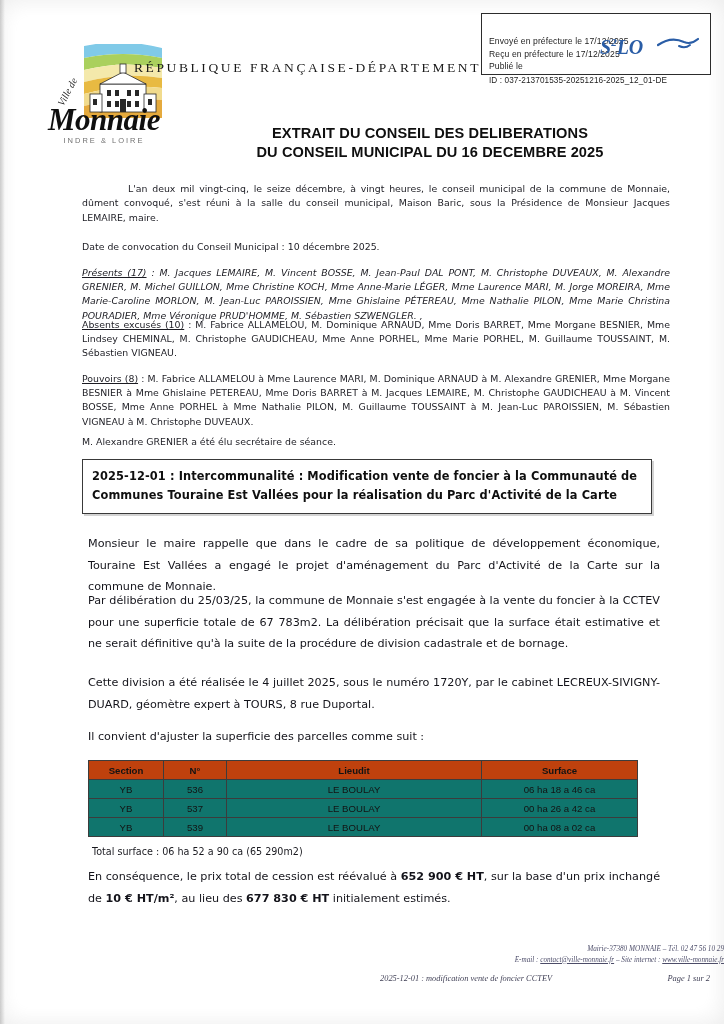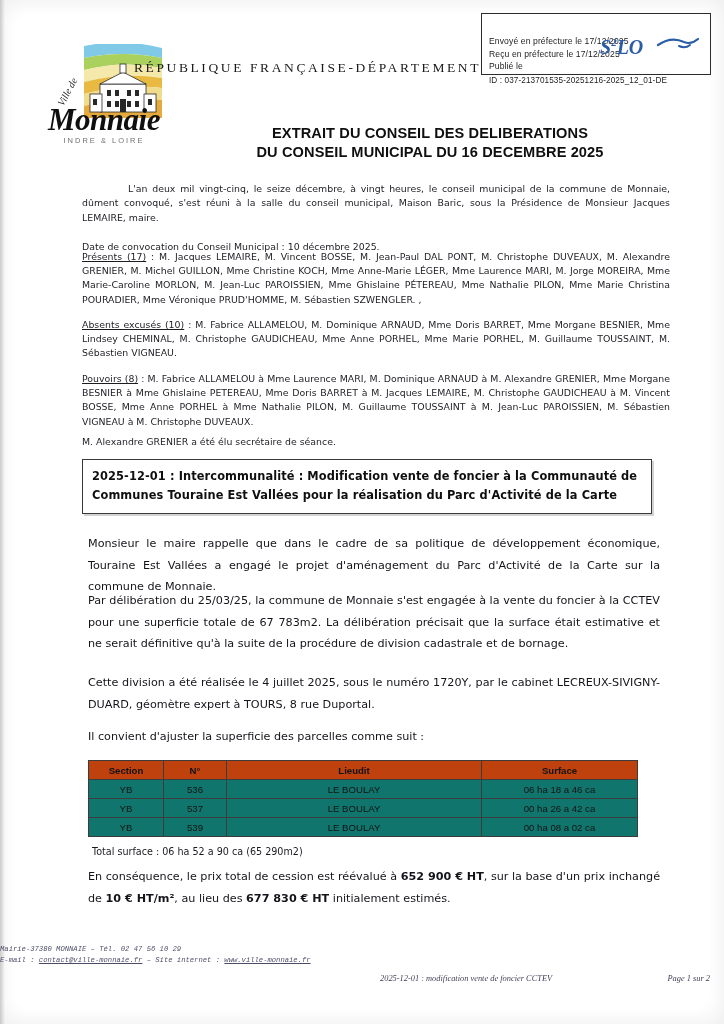--- a/index.html
+++ b/index.html
@@ -102,22 +102,22 @@
   }
   .tbl th{background:#c2410c;font-weight:bold;}
   .tbl td{background:#0f766e;}
   .c-sec{width:70px;} .c-num{width:58px;} .c-lieu{width:250px;}
   .total{
     position:absolute;left:92px;top:846px;
     font-family:"DejaVu Sans",sans-serif;font-size:9.6px;color:#1a1a20;
   }
   
   .foot{
-    position:absolute;left:0;top:944px;width:724px;text-align:left;
-    font-family:Liberation Mono, monospace;font-style:italic;font-size:7.2px;
+    position:absolute;left:0;top:944px;width:724px;text-align:right;
+    font-family:Liberation Serif, serif;font-style:italic;font-size:7.2px;
     color:#4d4d6a;line-height:10.5px;
   }
   .foot .u{text-decoration:underline;}
   .footline{
     position:absolute;left:380px;top:974px;width:330px;
     display:flex;justify-content:space-between;
     font-family:"Liberation Serif",serif;font-style:italic;font-size:8.4px;
     color:#3f3f55;
   }
   .edge{
@@ -193,21 +193,21 @@
       </svg>
     </div>
   </div>
 
   <div class="intro hand">
     <span class="ind"></span><span>L'an deux mil vingt-cinq, le seize décembre, à vingt heures, le conseil municipal de la commune de Monnaie, dûment convoqué, s'est réuni à la salle du conseil municipal, Maison Baric, sous la Présidence de Monsieur Jacques LEMAIRE, maire.</span><br>
     <br>
     <span>Date de convocation du Conseil Municipal : 10 décembre 2025.</span>
   </div>
 
-  <div class="block hand" style="top:250px;">
+  <div class="block hand" style="top:266px;font-style:italic;">
     <u>Présents (17)</u><span> : M. Jacques LEMAIRE, M. Vincent BOSSE, M. Jean-Paul DAL PONT, M. Christophe DUVEAUX, M. Alexandre GRENIER, M. Michel GUILLON, Mme Christine KOCH, Mme Anne-Marie LÉGER, Mme Laurence MARI, M. Jorge MOREIRA, Mme Marie-Caroline MORLON, M. Jean-Luc PAROISSIEN, Mme Ghislaine PÉTEREAU, Mme Nathalie PILON, Mme Marie Christina POURADIER, Mme Véronique PRUD'HOMME, M. Sébastien SZWENGLER. , </span>
   </div>
 
   <div class="block hand" style="top:318px;">
     <u>Absents excusés (10)</u><span> :  M. Fabrice ALLAMELOU, M. Dominique ARNAUD,  Mme Doris BARRET, Mme Morgane BESNIER, Mme Lindsey CHEMINAL, M. Christophe GAUDICHEAU, Mme Anne PORHEL, Mme Marie PORHEL, M. Guillaume TOUSSAINT, M. Sébastien VIGNEAU.</span>
   </div>
 
   <div class="block hand" style="top:372px;">
     <u>Pouvoirs (8)</u><span> : M. Fabrice ALLAMELOU à Mme Laurence MARI, M. Dominique ARNAUD à M. Alexandre GRENIER, Mme Morgane BESNIER à Mme Ghislaine PETEREAU, Mme Doris BARRET à M. Jacques LEMAIRE, M. Christophe GAUDICHEAU à M. Vincent BOSSE, Mme Anne PORHEL à Mme Nathalie PILON, M. Guillaume TOUSSAINT à M. Jean-Luc PAROISSIEN, M. Sébastien VIGNEAU à M. Christophe DUVEAUX.</span>
   </div>

